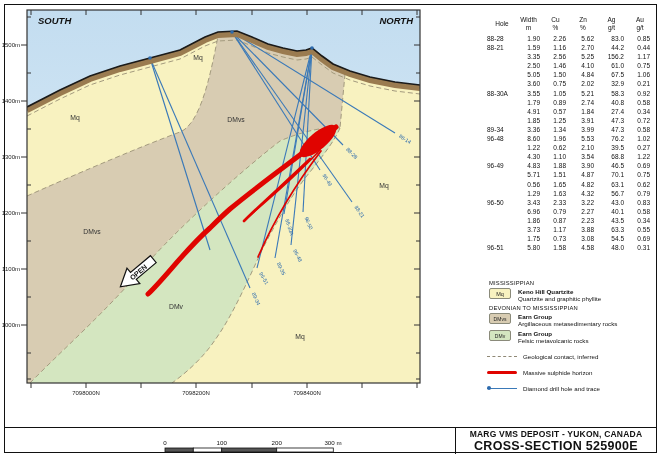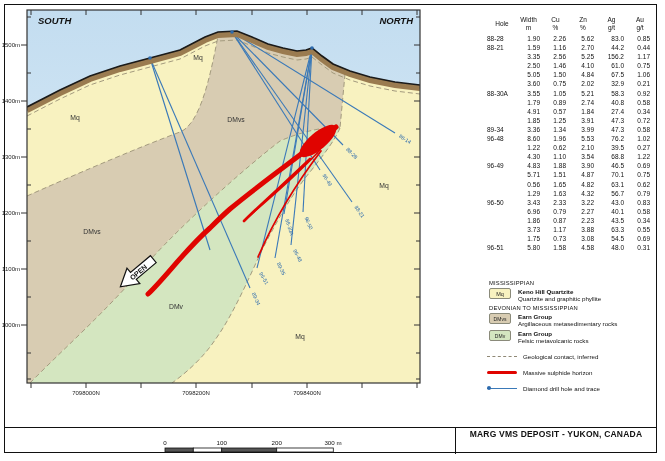--- a/index.html
+++ b/index.html
@@ -469,16 +469,17 @@
           <span class="drill-dot"></span>
         </span>
       <span class="lg-label">Diamond drill hole and trace</span>
     </div>
   </div>
 
   <div id="strip-line"></div>
   <div id="strip-div"></div>
   <div id="title-block">
     <div id="title-line1">MARG VMS DEPOSIT - YUKON, CANADA</div>
+    <div id="title-line2">CROSS-SECTION 525900E</div>
   </div>
 
   <div id="outer-border"></div>
 </div>
 
 </body></html>

